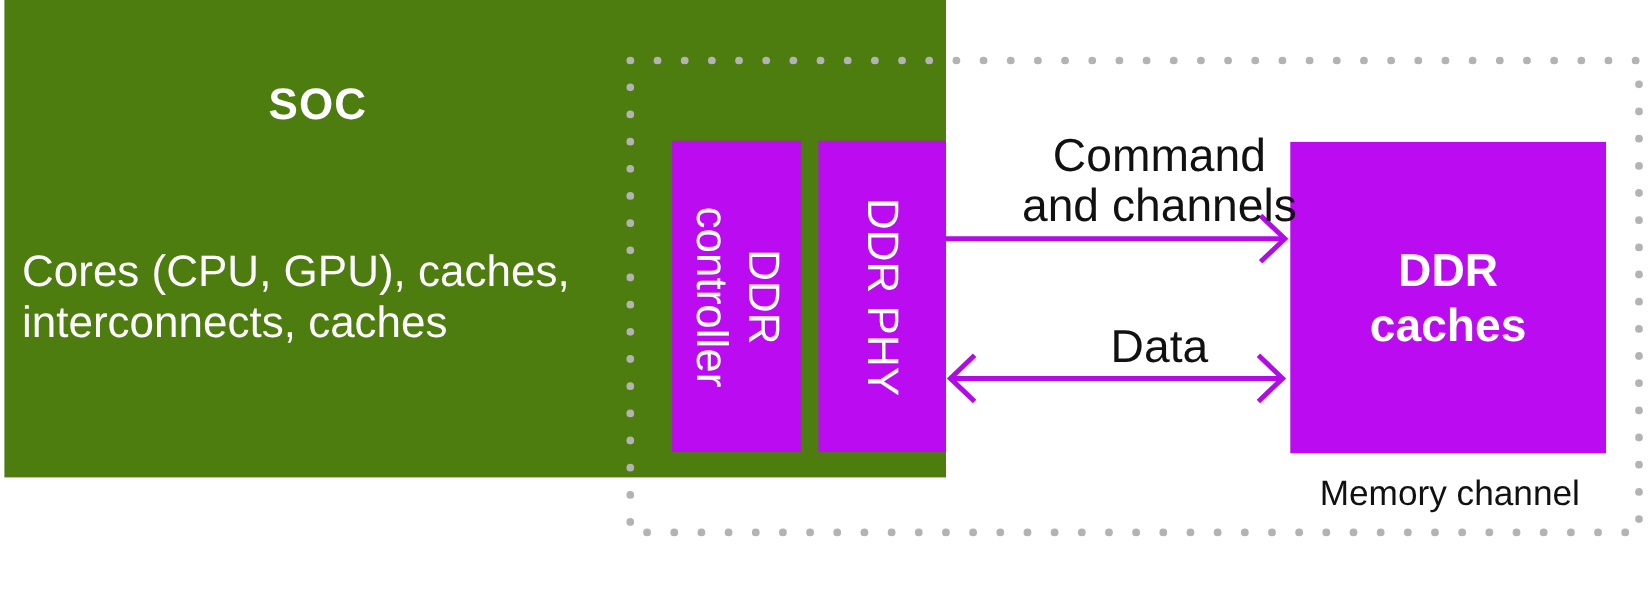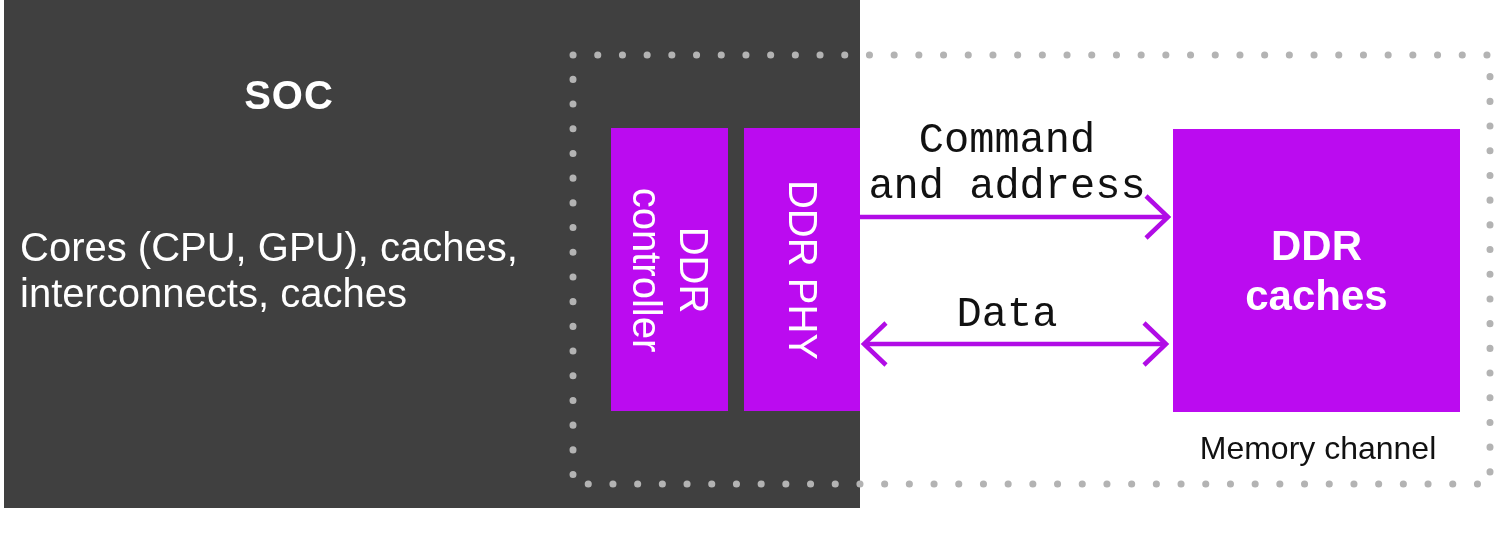--- a/index.html
+++ b/index.html
@@ -13,22 +13,22 @@
     height: 544px;
     background: #ffffff;
     overflow: hidden;
     font-family: "Liberation Sans", sans-serif;
   }
   .soc-box {
     position: absolute;
     left: 4px;
     top: 0;
     width: 856px;
-    height: 508px;
-    background: #404040;
+    height: 434px;
+    background: #4d7c0f;
   }
   .soc-title {
     position: absolute;
     left: 0;
     top: 72px;
     width: 570px;
     text-align: center;
     color: #ffffff;
     font-size: 40px;
     font-weight: bold;
@@ -71,27 +71,26 @@
   .overlay {
     position: absolute;
     left: 0;
     top: 0;
     width: 1500px;
     height: 544px;
     pointer-events: none;
   }
   .arrow-label {
     position: absolute;
-    left: 849px;
+    left: 896px;
     width: 316px;
     text-align: center;
     color: #111111;
     font-size: 42px;
     line-height: 46px;
-    font-family: Liberation Mono, monospace;
   }
   .cmd-label  { top: 118px; }
   .data-label { top: 292px; }
   .memory-channel-label {
     position: absolute;
     left: 1160px;
     top: 424px;
     width: 316px;
     text-align: center;
     color: #111111;
@@ -135,19 +134,19 @@
     <div class="vlabel">DDR PHY</div>
   </div>
 
   <div class="block ddr-memory">
     <div>DDR</div>
     <div>caches</div>
   </div>
 
   <div class="arrow-label cmd-label">
     <div>Command</div>
-    <div>and address</div>
+    <div>and channels</div>
   </div>
   <div class="arrow-label data-label">Data</div>
 
   <div class="memory-channel-label">Memory channel</div>
 
 </div>
 
 </body></html>

